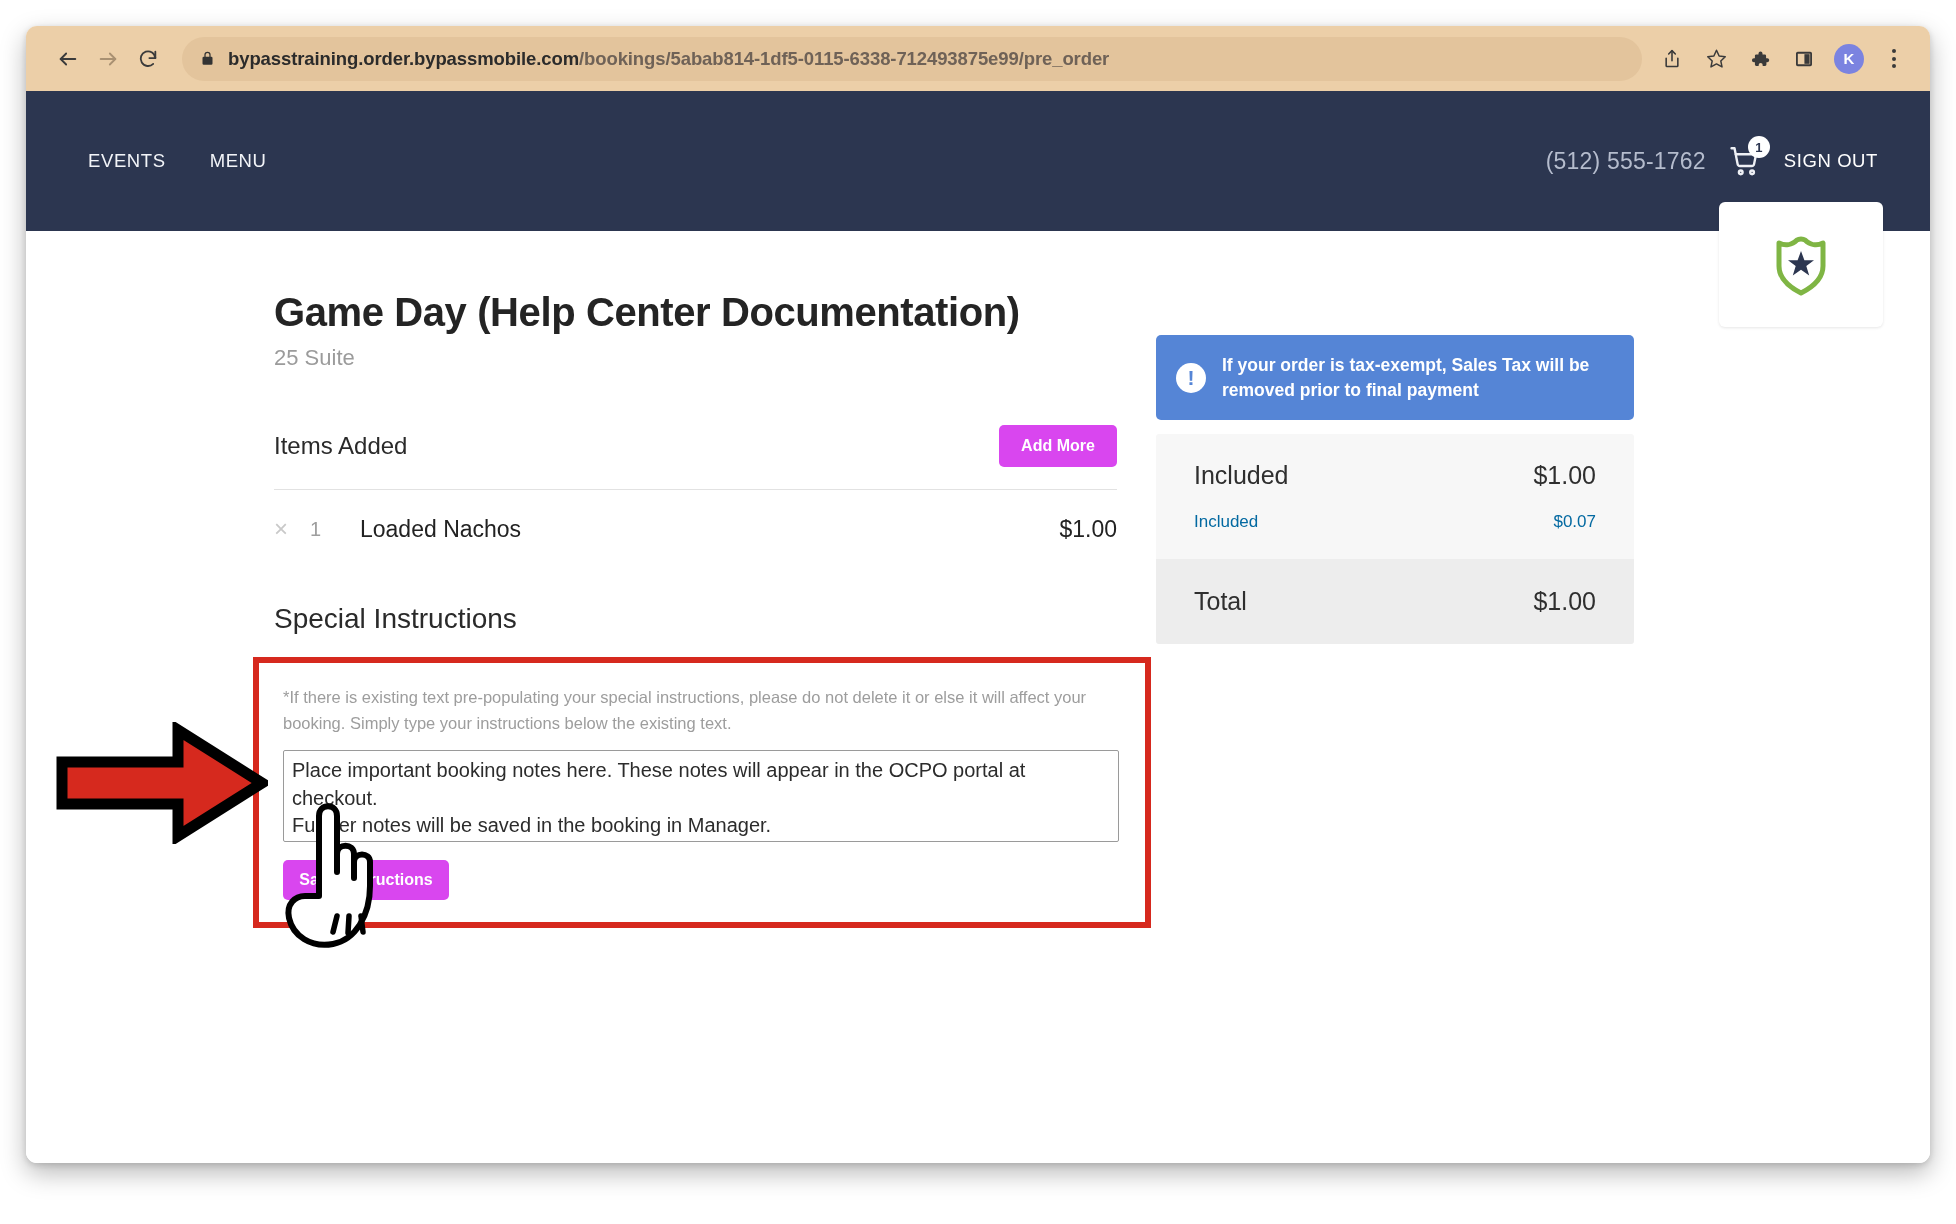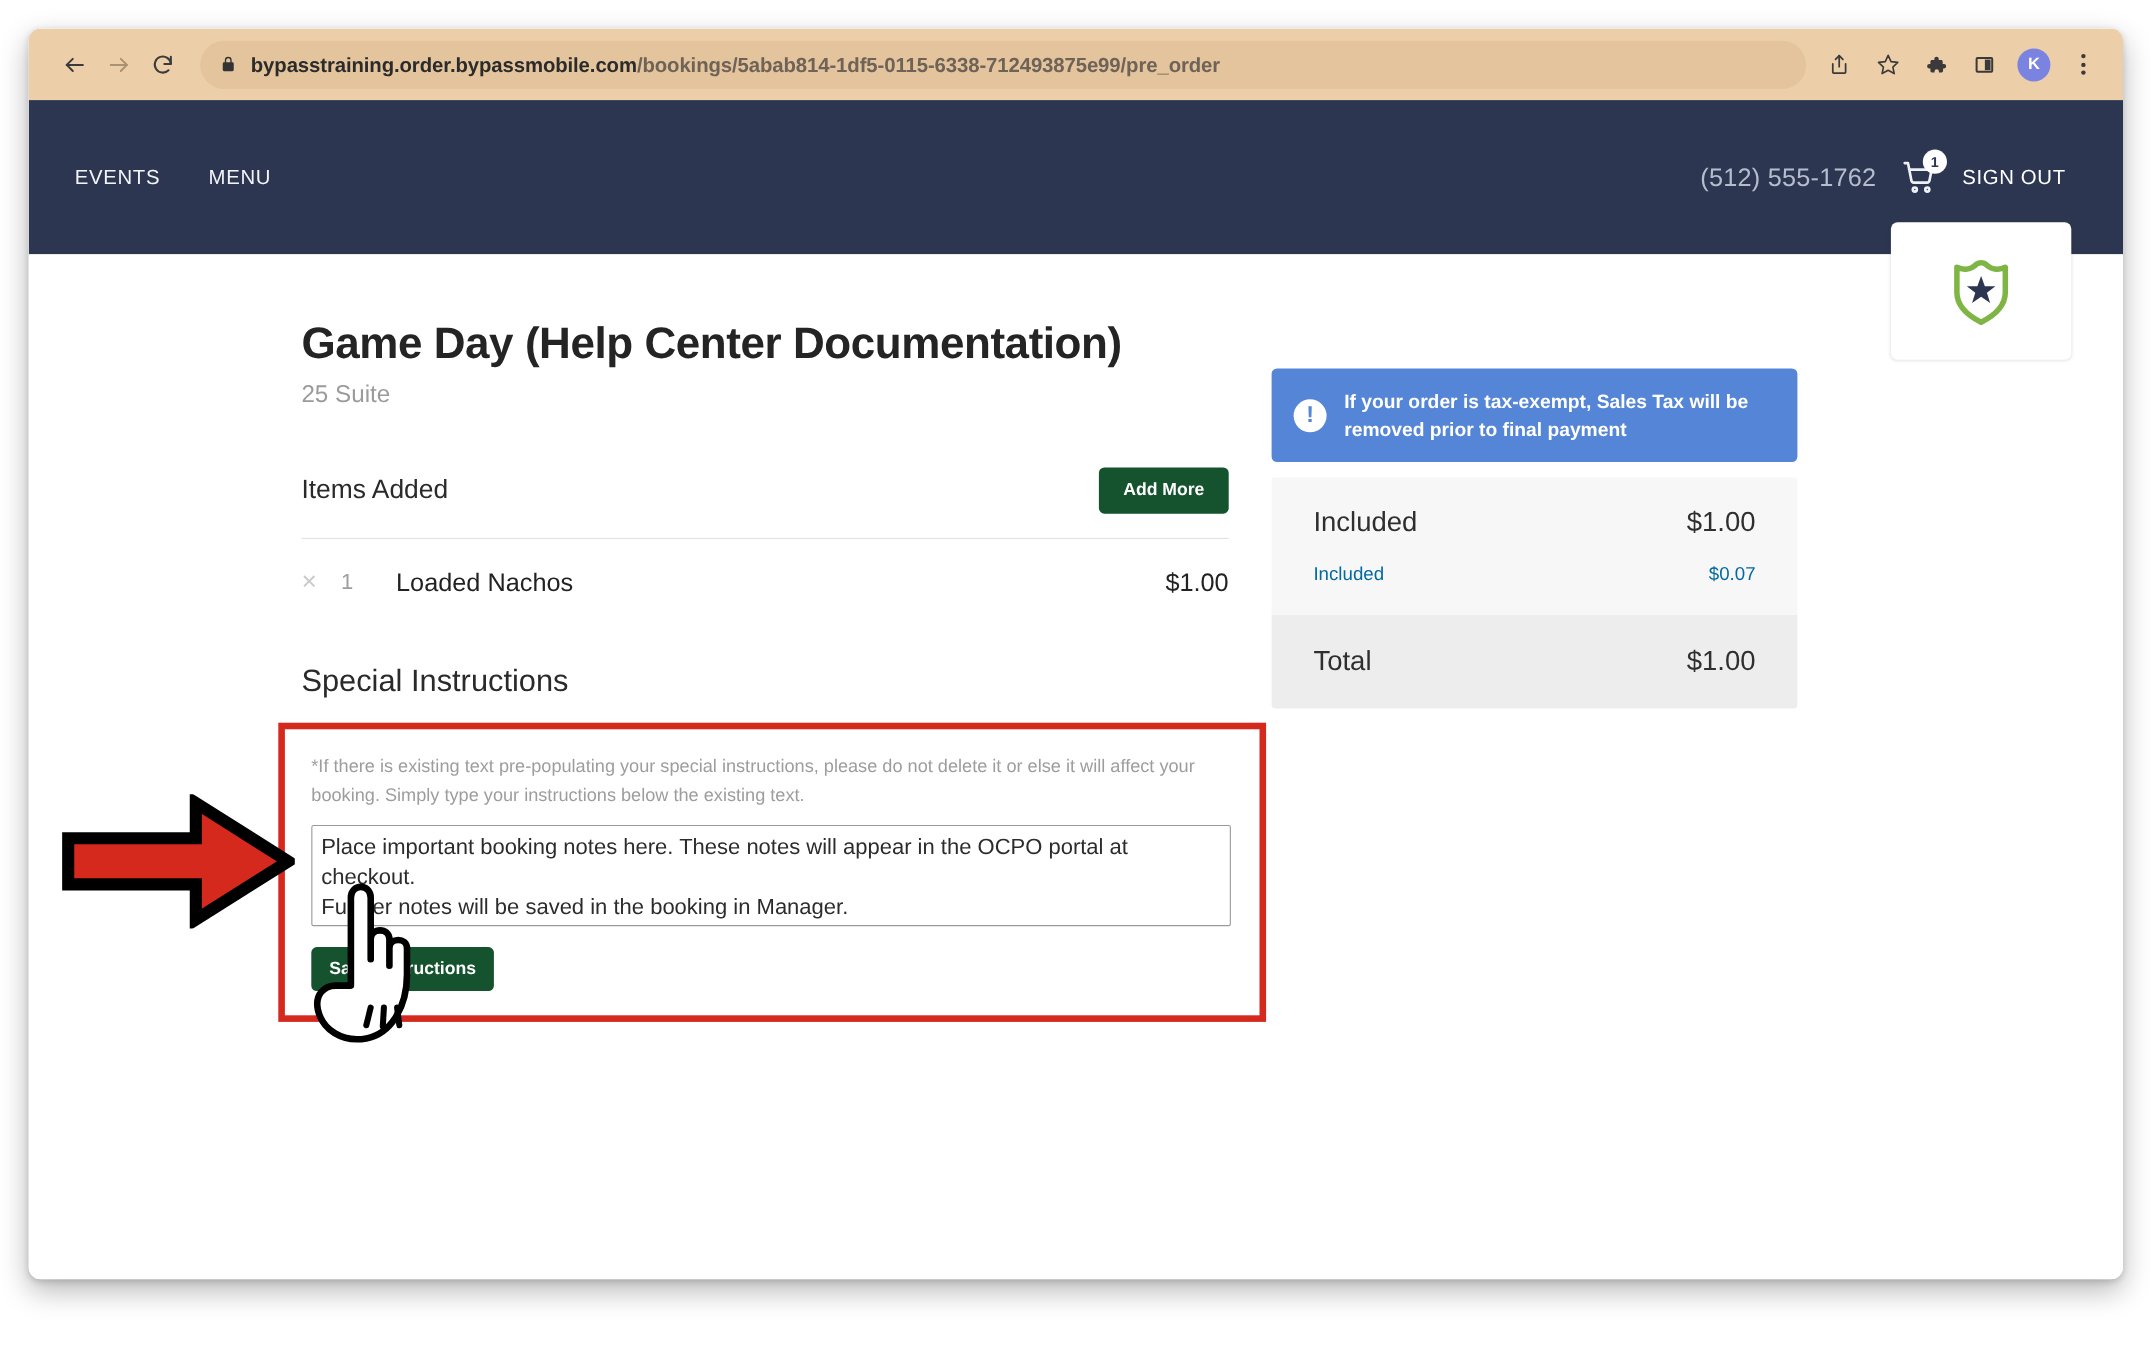--- a/index.html
+++ b/index.html
@@ -102,21 +102,21 @@
   .site-header {
     position: relative;
     height: 140px;
     background: #2c3650;
     display: flex;
     align-items: center;
   }
   .site-nav {
     display: flex;
     gap: 44px;
-    margin-left: 42px;
+    margin-left: 62px;
   }
   .site-nav a {
     color: #f2f4f8;
     font-size: 18.5px;
     letter-spacing: 0.6px;
     text-decoration: none;
   }
   .header-right {
     margin-left: auto;
     display: flex;
@@ -193,21 +193,21 @@
     margin-top: 54px;
     display: flex;
     align-items: center;
     width: 843px;
   }
   .section-label {
     font-size: 24px;
     color: #2a2a2a;
   }
   .btn-green {
-    background: #14532d;
+    background: #d946ef;
     color: #ffffff;
     border: none;
     border-radius: 5px;
     font-family: "Liberation Sans", sans-serif;
     font-size: 16px;
     font-weight: bold;
     cursor: pointer;
   }
   .add-more {
     margin-left: auto;

